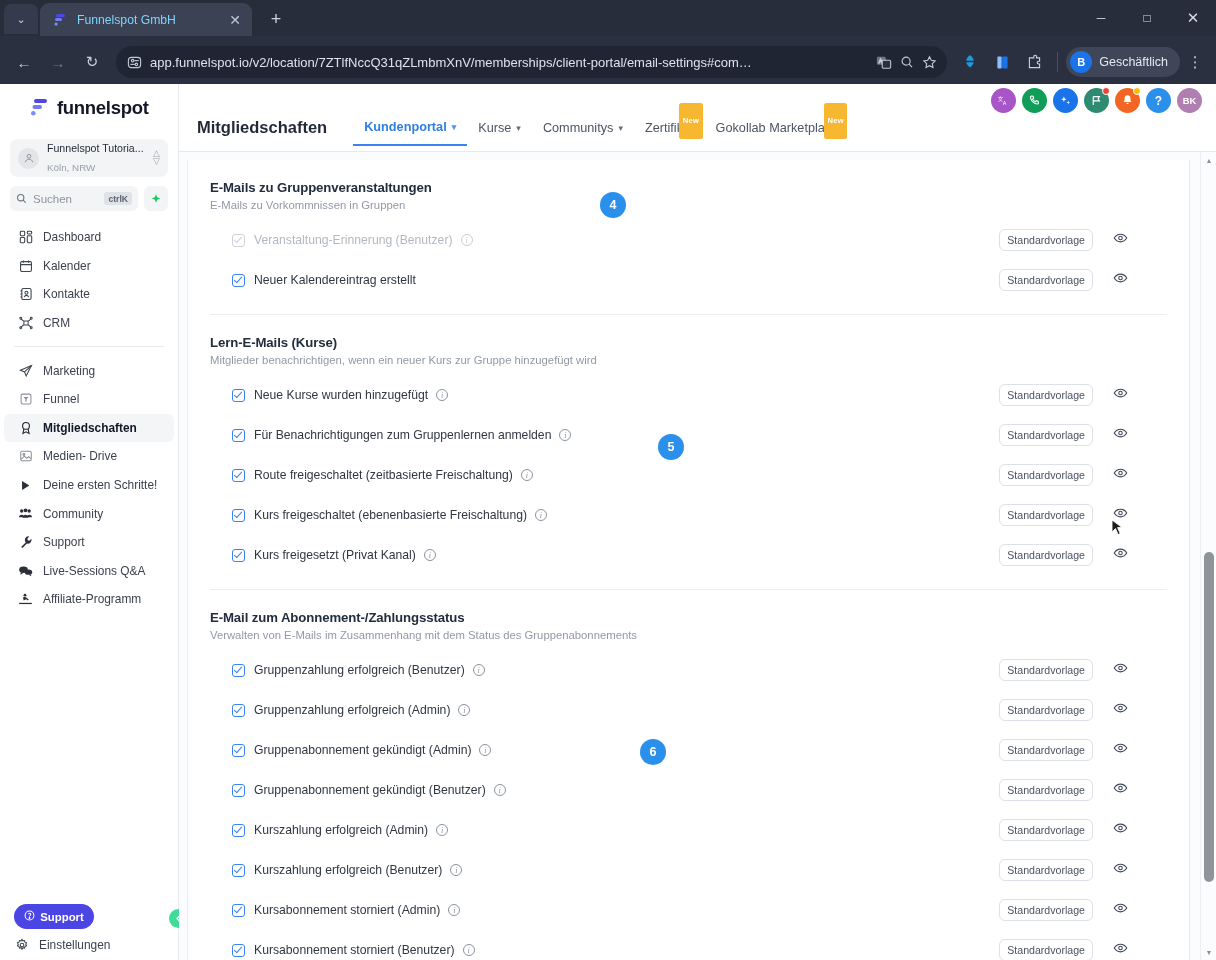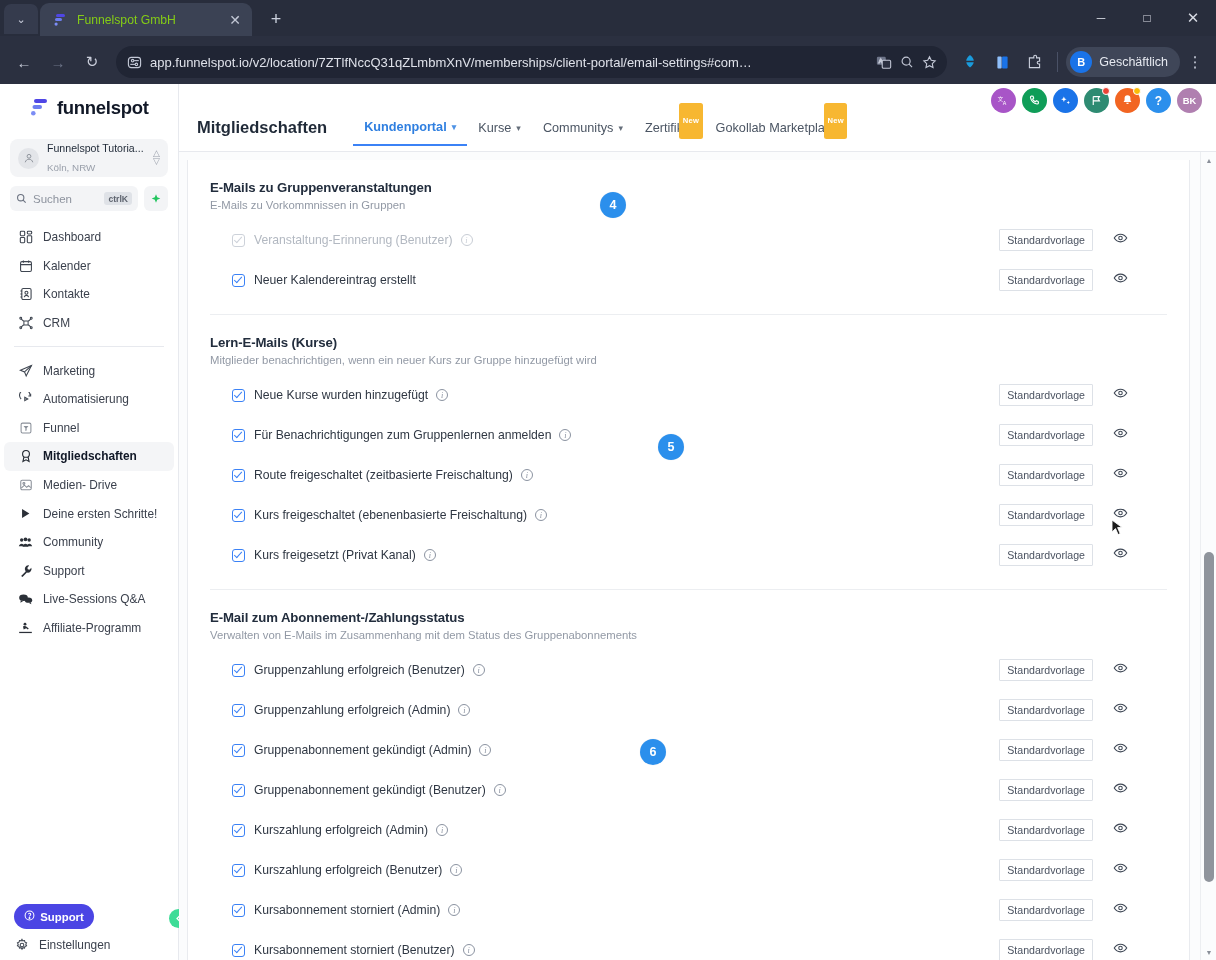--- a/index.html
+++ b/index.html
@@ -25,21 +25,21 @@
   }
   .tab {
     height: 33px; width: 212px; background: #3b4254;
     border-radius: 9px 9px 0 0;
     display: flex; align-items: center; gap: 9px;
     padding: 0 9px 0 12px; margin-left: 2px;
     position: relative;
   }
   .tab-favicon { width: 16px; height: 16px; flex: 0 0 16px; position: relative; }
   .tab-title {
-    flex: 1; color: #84cc16; font-size: 12.2px; white-space: nowrap;
+    flex: 1; color: #7dd3fc; font-size: 12.2px; white-space: nowrap;
     overflow: hidden; text-overflow: ellipsis;
   }
   .tab-close { color:#c3c8d6; font-size: 14px; line-height:1; width:16px; text-align:center;}
   .new-tab {
     width: 28px; height: 28px; margin: 0 0 3px 10px;
     display:flex;align-items:center;justify-content:center;
     color:#ccd1de; font-size: 18px; font-weight: 300;
   }
   .win-ctrls { position: absolute; right: 0; top: 0; height: 36px; display:flex; }
   .win-btn { width: 46px; height: 36px; display:flex;align-items:center;justify-content:center; color:#d8dbe4; font-size: 12px;}
@@ -196,21 +196,21 @@
   .row-label { font-size: 12.2px; color:#2f3743; white-space:nowrap; }
   .row.disabled .row-label { color:#b2b8c1; }
   .info {
     width: 12px;height:12px;border-radius:50%;border:1.1px solid #8b93a1;
     margin-left: 8px; display:flex;align-items:center;justify-content:center;
     font-size: 8.3px; color:#8b93a1; font-family:"Liberation Serif",serif; font-style:italic; flex:none;
   }
   .row.disabled .info { border-color:#c8cdd5; color:#c8cdd5; }
   .tpl-btn {
     position:absolute; right: 74px; top: 50%; transform: translateY(-50%);
-    border:1px solid #dde1e7; border-radius: 1px; background:#fff;
+    border:1px solid #dde1e7; border-radius: 6px; background:#fff;
     font-size: 10.6px; color:#4a5260; padding: 4px 7px; white-space:nowrap;
   }
   .eye { position:absolute; right: 39px; top: 50%; transform: translateY(-50%); }
   .sec-divider { height:1px; background:#eceef1; margin: 14px 0 0 0; }
 
   .stepbadge {
     position: absolute; width: 26px; height: 26px; border-radius: 50%;
     background: #2b8fec; color: #fff; font-size: 12.5px; font-weight: 600;
     display:flex; align-items:center; justify-content:center;
     box-shadow: 0 0 0 .5px rgba(0,0,0,.04);
@@ -416,30 +416,20 @@
           <span class="nav-ico">
             <svg width="14" height="14" viewBox="0 0 16 16" fill="none" stroke="#3f4651" stroke-width="1.25">
               <path d="M14.2 1.8L1.6 7.1l4.7 1.9 1.9 4.7z"></path>
                 <path d="M6.3 9l7.9-7.2"></path>
             </svg>
           </span>
           <span>Marketing</span>
         </div>
         <div class="nav-item">
           <span class="nav-ico">
-            <svg width="14" height="14" viewBox="0 0 16 16" fill="none" stroke="#3f4651" stroke-width="1.25">
-              <path d="M12.6 4.4A6 6 0 102.4 8"></path>
-                <path d="M13.3 2v2.6h-2.6"></path>
-              <path d="M6.6 6.1l3.4 1.9-3.4 1.9z"></path>
-            </svg>
-          </span>
-          <span>Automatisierung</span>
-        </div>
-        <div class="nav-item">
-          <span class="nav-ico">
             <svg width="14" height="14" viewBox="0 0 16 16" fill="none" stroke="#8a9099" stroke-width="1.2">
               <rect x="2.4" y="2.4" width="11.2" height="11.2" rx="1.6"></rect>
               <path d="M5.2 5.8h5.6l-2.1 2.6v2.4l-1.4.7V8.4z" fill="#8a9099" stroke="none"></path>
             </svg>
           </span>
           <span>Funnel</span>
         </div>
         <div class="nav-item active">
           <span class="nav-ico">
             <svg width="14" height="14" viewBox="0 0 16 16" fill="none" stroke="#20262f" stroke-width="1.25">

